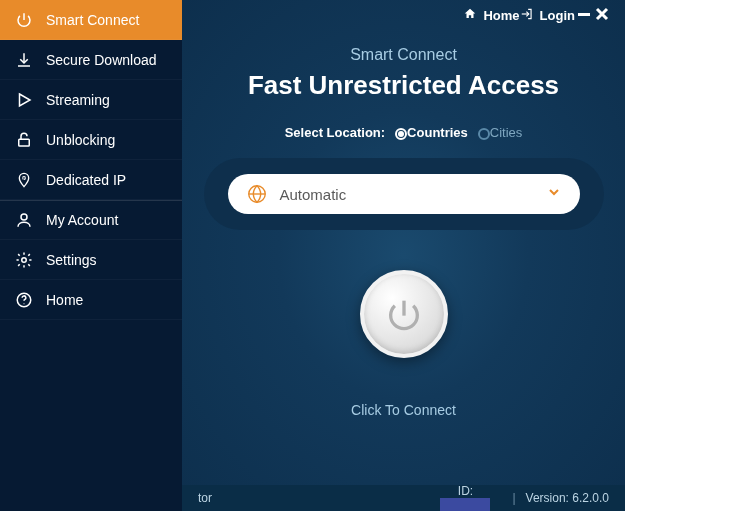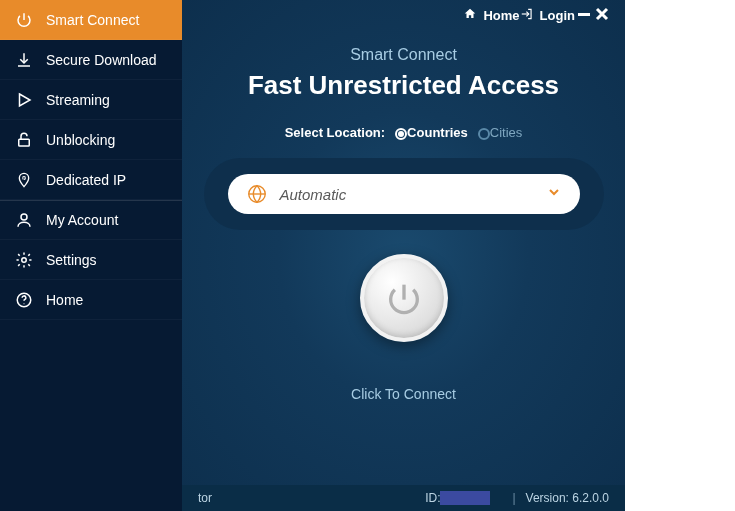--- a/index.html
+++ b/index.html
@@ -29,35 +29,35 @@
   
   .location-row { display: flex; align-items: center; gap: 10px; color: #ffffff; font-size: 13px; margin-bottom: 18px; }
   .location-label { font-weight: 600; }
   .radio { display: flex; align-items: flex-end; cursor: pointer; }
   .radio-dot { width: 12px; height: 12px; border-radius: 50%; border: 2px solid #5a89a8; background: transparent; display: flex; align-items: center; justify-content: center; }
   .radio-dot.selected { border-color: #ffffff; }
   .radio-dot.selected::after { content: ""; width: 6px; height: 6px; background: #ffffff; border-radius: 50%; }
   .radio-label.selected { font-weight: 600; }
   .radio-label.unselected { color: #7fa7c0; }
   
-  .dropdown-wrap { background: #0e2f4c; border-radius: 40px; padding: 16px 24px; width: 400px; display: flex; justify-content: center; margin-bottom: 24px; font-style: italic; }
+  .dropdown-wrap { background: #0e2f4c; border-radius: 40px; padding: 16px 24px; width: 400px; display: flex; justify-content: center; margin-bottom: 40px; }
   .dropdown { background: #ffffff; border-radius: 30px; height: 40px; width: 100%; display: flex; align-items: center; padding: 0 18px; cursor: pointer; }
   .dropdown .globe { width: 22px; height: 22px; margin-right: 12px; }
   .dropdown-text { flex: 1; color: #5a5a5a; font-size: 15px; }
   .dropdown .chevron { color: #e88b2a; font-size: 16px; font-weight: bold; }
   
   .power-btn { width: 88px; height: 88px; border-radius: 50%; background: radial-gradient(circle at 35% 30%, #ffffff 0%, #e8e8e8 50%, #cfcfcf 100%); box-shadow: 0 4px 14px rgba(0,0,0,0.4), inset 0 -2px 6px rgba(0,0,0,0.15); display: flex; align-items: center; justify-content: center; cursor: pointer; margin-bottom: 44px; border: 4px solid #f2f2f2; }
   .power-btn svg { stroke: #b0b0b0; }
   
   .connect-text { color: #a7cce3; font-size: 14px; }
   
   
   .statusbar { height: 26px; background: #0a2d47; display: flex; align-items: center; color: #bcd4e3; font-size: 12px; padding: 0 16px; }
   .statusbar .left { flex: 1; }
-  .statusbar .id-block { display: flex; align-items: center; margin-right: 12px; }
+  .statusbar .id-block { display: flex; align-items: center; margin-right: 12px; flex-direction: column; }
   .id-val { background: #3b4aa0; width: 50px; height: 14px; display: inline-block; }
   .statusbar .divider { margin: 0 10px; color: #6a8ba3; }
 </style>
 </head>
 <body>
 
 <div class="app">
 
   <div class="sidebar">
     <div class="sidebar-item active">

